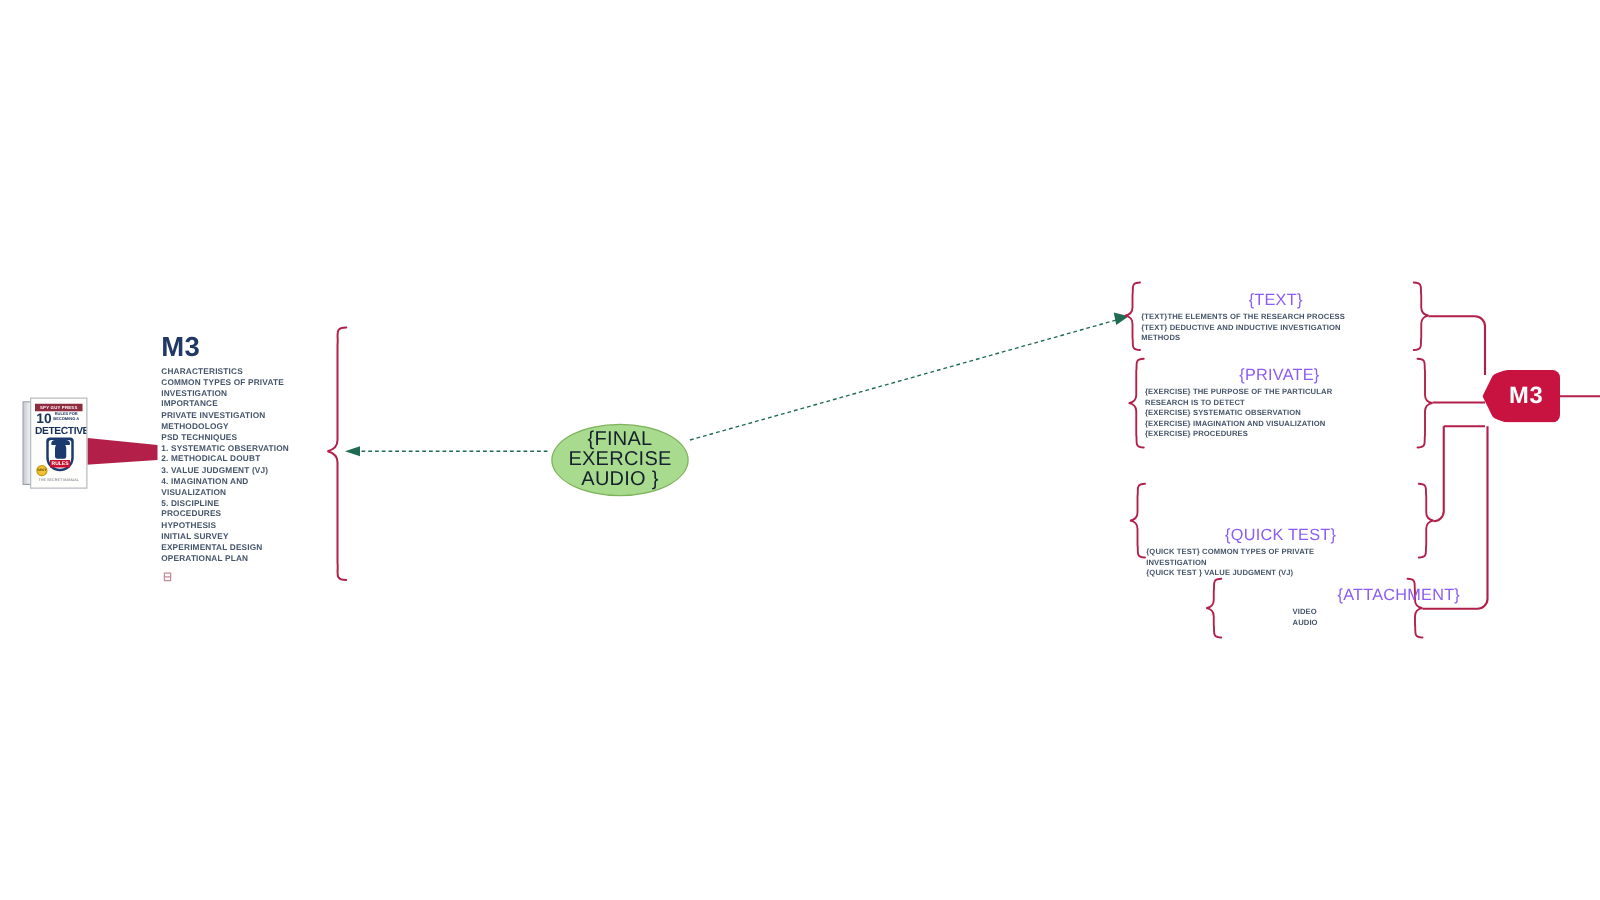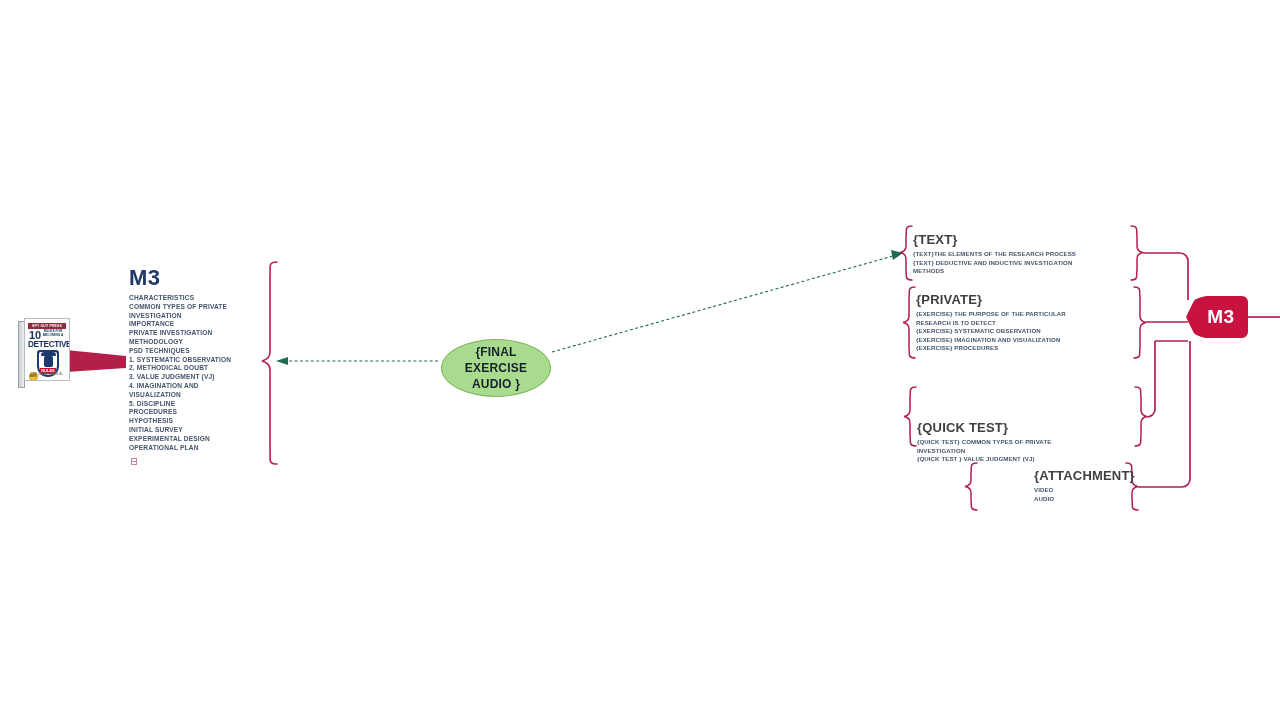--- a/index.html
+++ b/index.html
@@ -42,21 +42,21 @@
     position: absolute;
     left: 0; top: 3px;
     width: 7px; height: 67px;
     background: linear-gradient(90deg,#c9ccd2,#eef0f3);
     border: 1px solid #9aa0a8;
     box-sizing: border-box;
   }
   .book-cover {
     position: absolute;
     left: 6px; top: 0;
-    width: 46px; height: 63px;
+    width: 46px; height: 73px;
     background: #fdfdfb;
     border: 1px solid #b9bcc2;
     box-sizing: border-box;
     overflow: hidden;
   }
   .bk-top-band {
     position: absolute;
     left: 3px; top: 4px; right: 3px;
     height: 6px;
     background: #8e2b3f;
@@ -215,38 +215,39 @@
     border-radius: 50%;
     background: #a9db8e;
     border: 1px solid #7eb35e;
     box-sizing: border-box;
     display: flex;
     align-items: center;
     justify-content: center;
     text-align: center;
   }
   .ellipse-label {
-    font-size: 12px;
-    font-weight: bold;
+    font-size: 16px;
+    font-weight: normal;
     color: #16202e;
     line-height: 16px;
     letter-spacing: .2px;
   }
 
   
   .rnode {
     position: absolute;
   }
   .rnode-title {
     font-size: 13px;
-    font-weight: bold;
-    color: #404040;
+    font-weight: normal;
+    color: #8b5cf6;
     line-height: 16px;
     letter-spacing: .2px;
     white-space: nowrap;
+    text-align: center;
   }
   .rnode-body {
     font-size: 6.1px;
     line-height: 8.6px;
     color: #44546a;
     letter-spacing: .1px;
     font-weight: 600;
     margin-top: 2px;
   }
   .rnode-body div { white-space: nowrap; }

